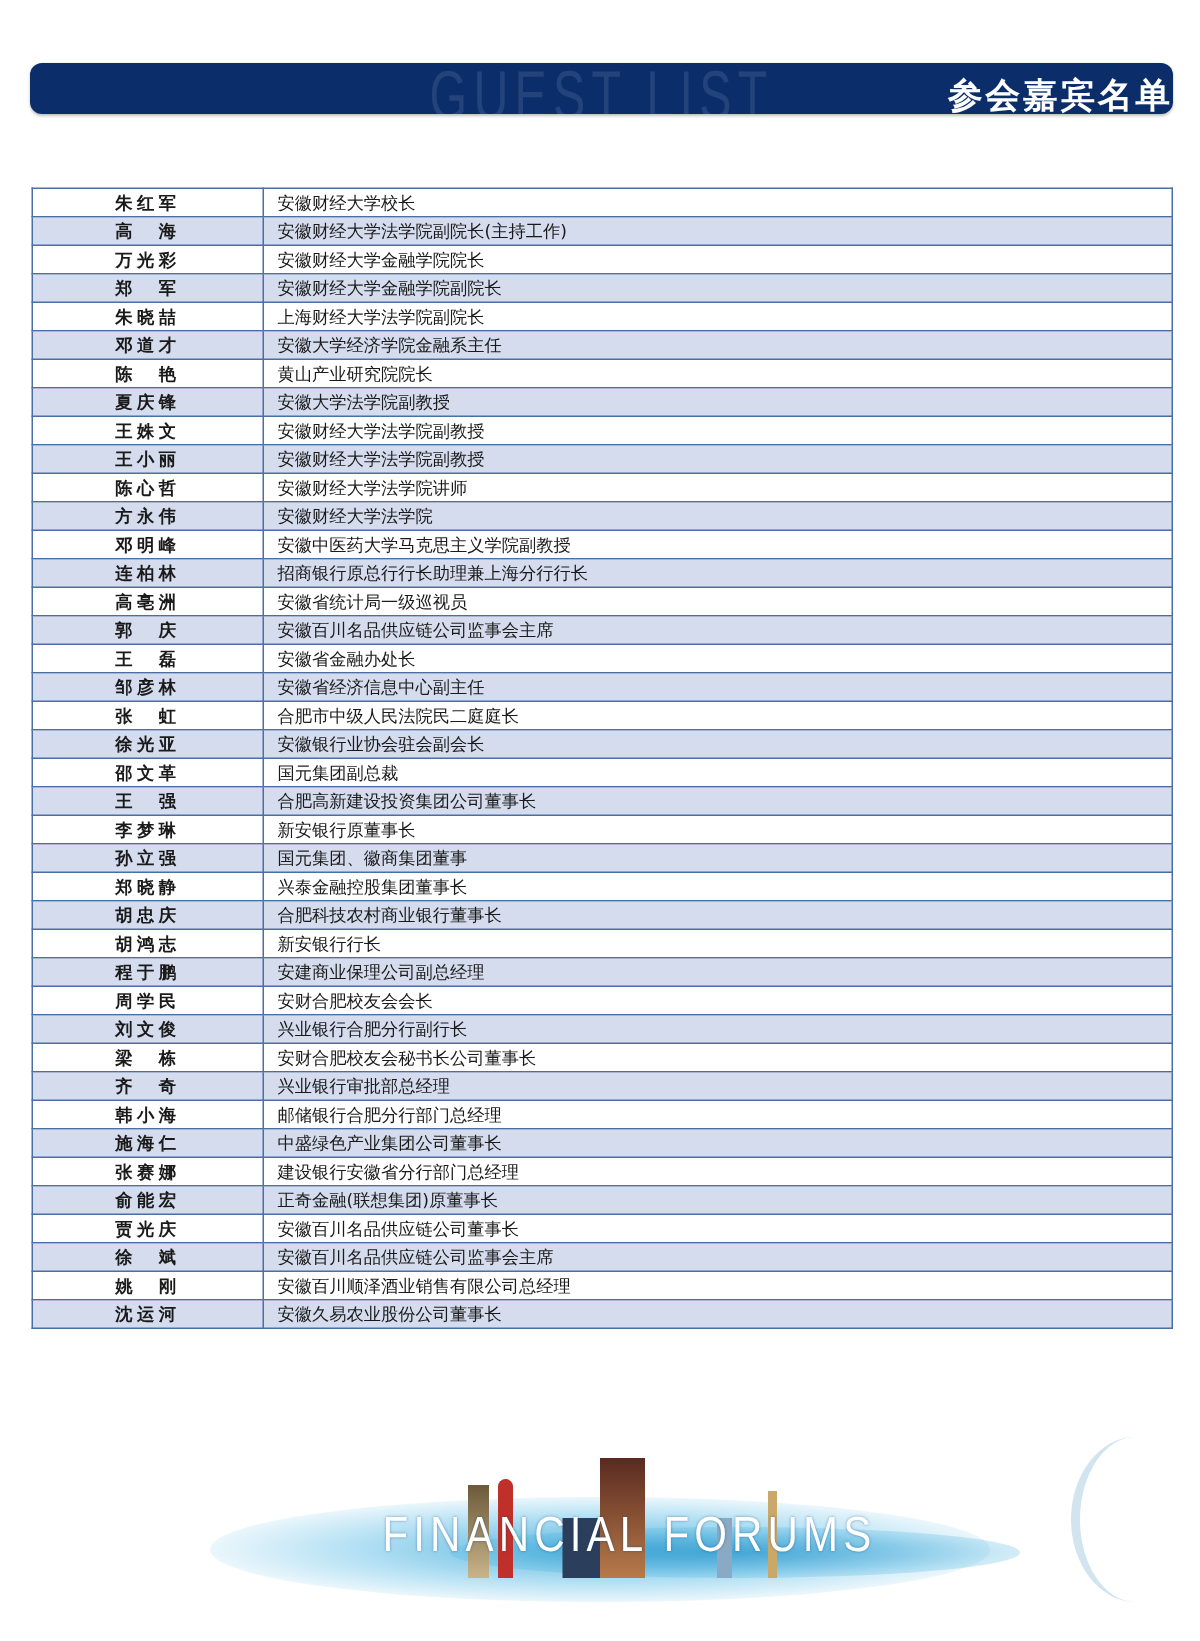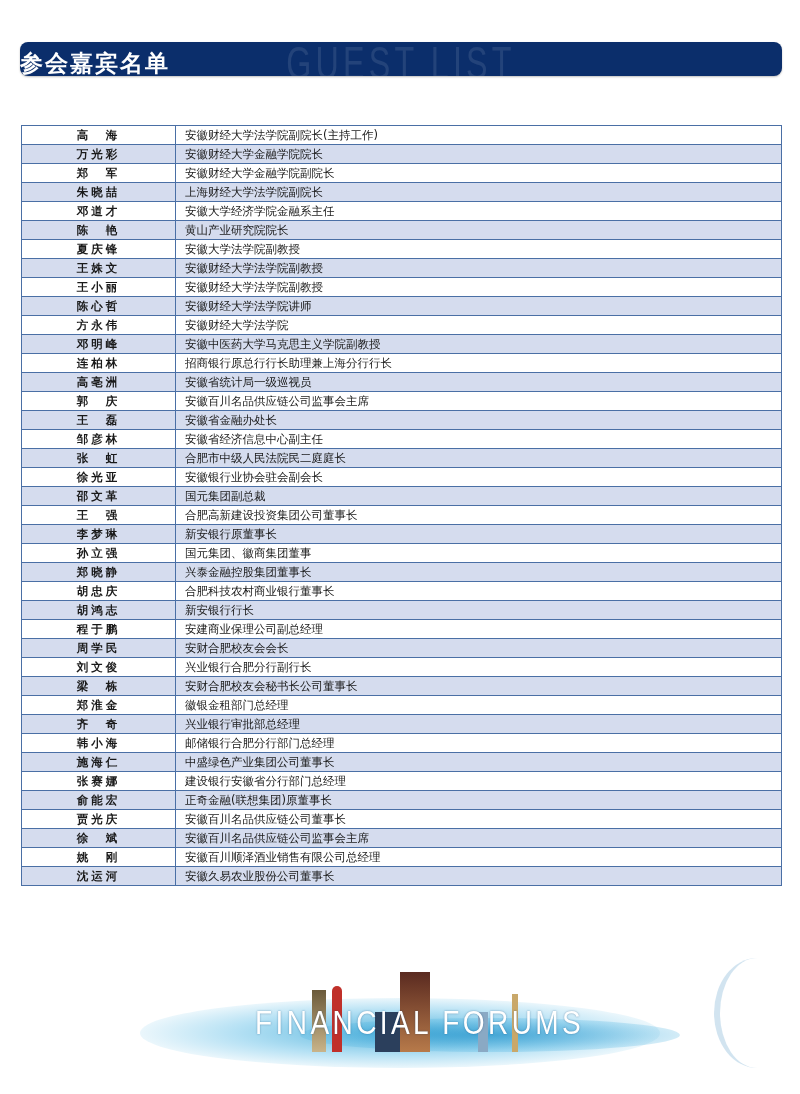--- a/index.html
+++ b/index.html
@@ -12,21 +12,21 @@
     position: absolute; left: 20px; top: 42px; width: 762px; height: 34px;
     background: #0b2e6b; border-radius: 8px; overflow: hidden;
     box-shadow: 0 1px 2px rgba(0,0,0,0.25);
   }
   .banner .watermark {
     position: absolute; left: 0; right: 0; top: -6px; text-align: center;
     font-family: "Liberation Sans", sans-serif; font-size: 46px; letter-spacing: 6px;
     color: rgba(255,255,255,0.10); transform: scaleX(0.7); white-space: nowrap;
   }
   .banner .title {
-    position: absolute; left: 0; right: 0; top: 6px; text-align: left;
+    position: absolute; left: 0; right: 0; top: 6px; text-align: right;
     color: #ffffff; font-size: 23px; font-weight: bold; letter-spacing: 2px;
   }
   table.guests {
     position: absolute; left: 21px; top: 125px; width: 761px;
     border-collapse: collapse; table-layout: fixed;
     font-size: 11.5px; color: #1a1a1a;
   }
   table.guests td {
     height: 18px; padding: 0; border: 1px solid #4a6fa5; line-height: 18px;
     white-space: nowrap; overflow: hidden;
@@ -66,20 +66,24 @@
 <body>
 
 <div class="banner">
   <div class="watermark">GUEST LIST</div>
   <div class="title">参会嘉宾名单</div>
 </div>
 
 <table class="guests">
   <tbody id="guest-rows">
       <tr>
+        <td class="name">朱红军</td>
+        <td class="title">安徽财经大学校长</td>
+      </tr>
+      <tr>
         <td class="name">高　海</td>
         <td class="title">安徽财经大学法学院副院长(主持工作)</td>
       </tr>
       <tr>
         <td class="name">万光彩</td>
         <td class="title">安徽财经大学金融学院院长</td>
       </tr>
       <tr>
         <td class="name">郑　军</td>
         <td class="title">安徽财经大学金融学院副院长</td>
@@ -184,24 +188,20 @@
         <td class="name">周学民</td>
         <td class="title">安财合肥校友会会长</td>
       </tr>
       <tr>
         <td class="name">刘文俊</td>
         <td class="title">兴业银行合肥分行副行长</td>
       </tr>
       <tr>
         <td class="name">梁　栋</td>
         <td class="title">安财合肥校友会秘书长公司董事长</td>
-      </tr>
-      <tr>
-        <td class="name">郑淮金</td>
-        <td class="title">徽银金租部门总经理</td>
       </tr>
       <tr>
         <td class="name">齐　奇</td>
         <td class="title">兴业银行审批部总经理</td>
       </tr>
       <tr>
         <td class="name">韩小海</td>
         <td class="title">邮储银行合肥分行部门总经理</td>
       </tr>
       <tr>

